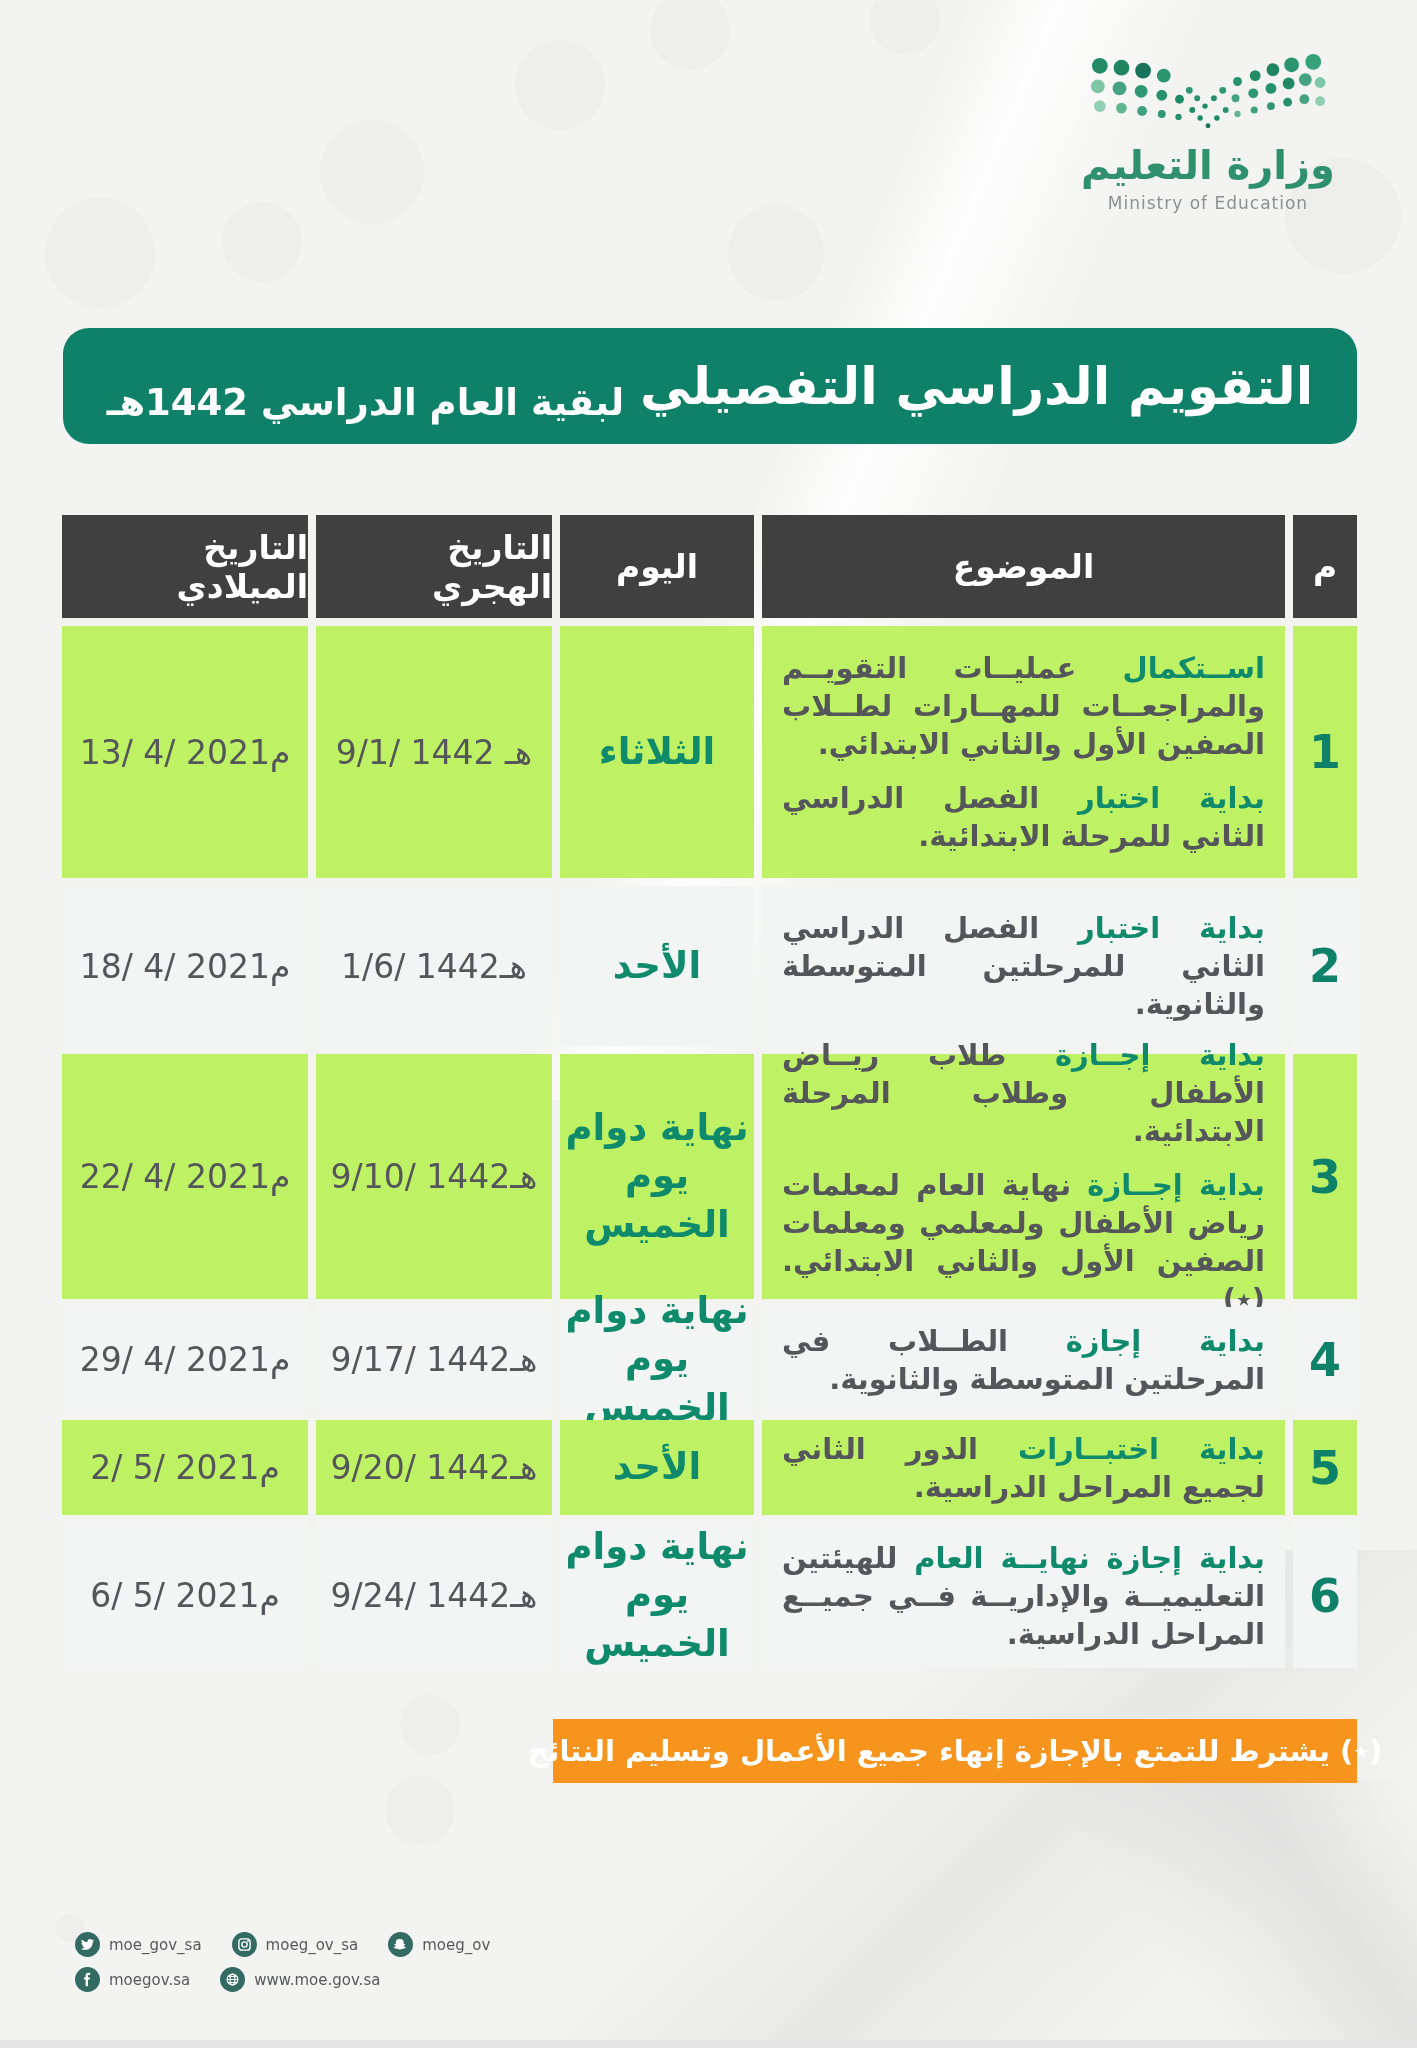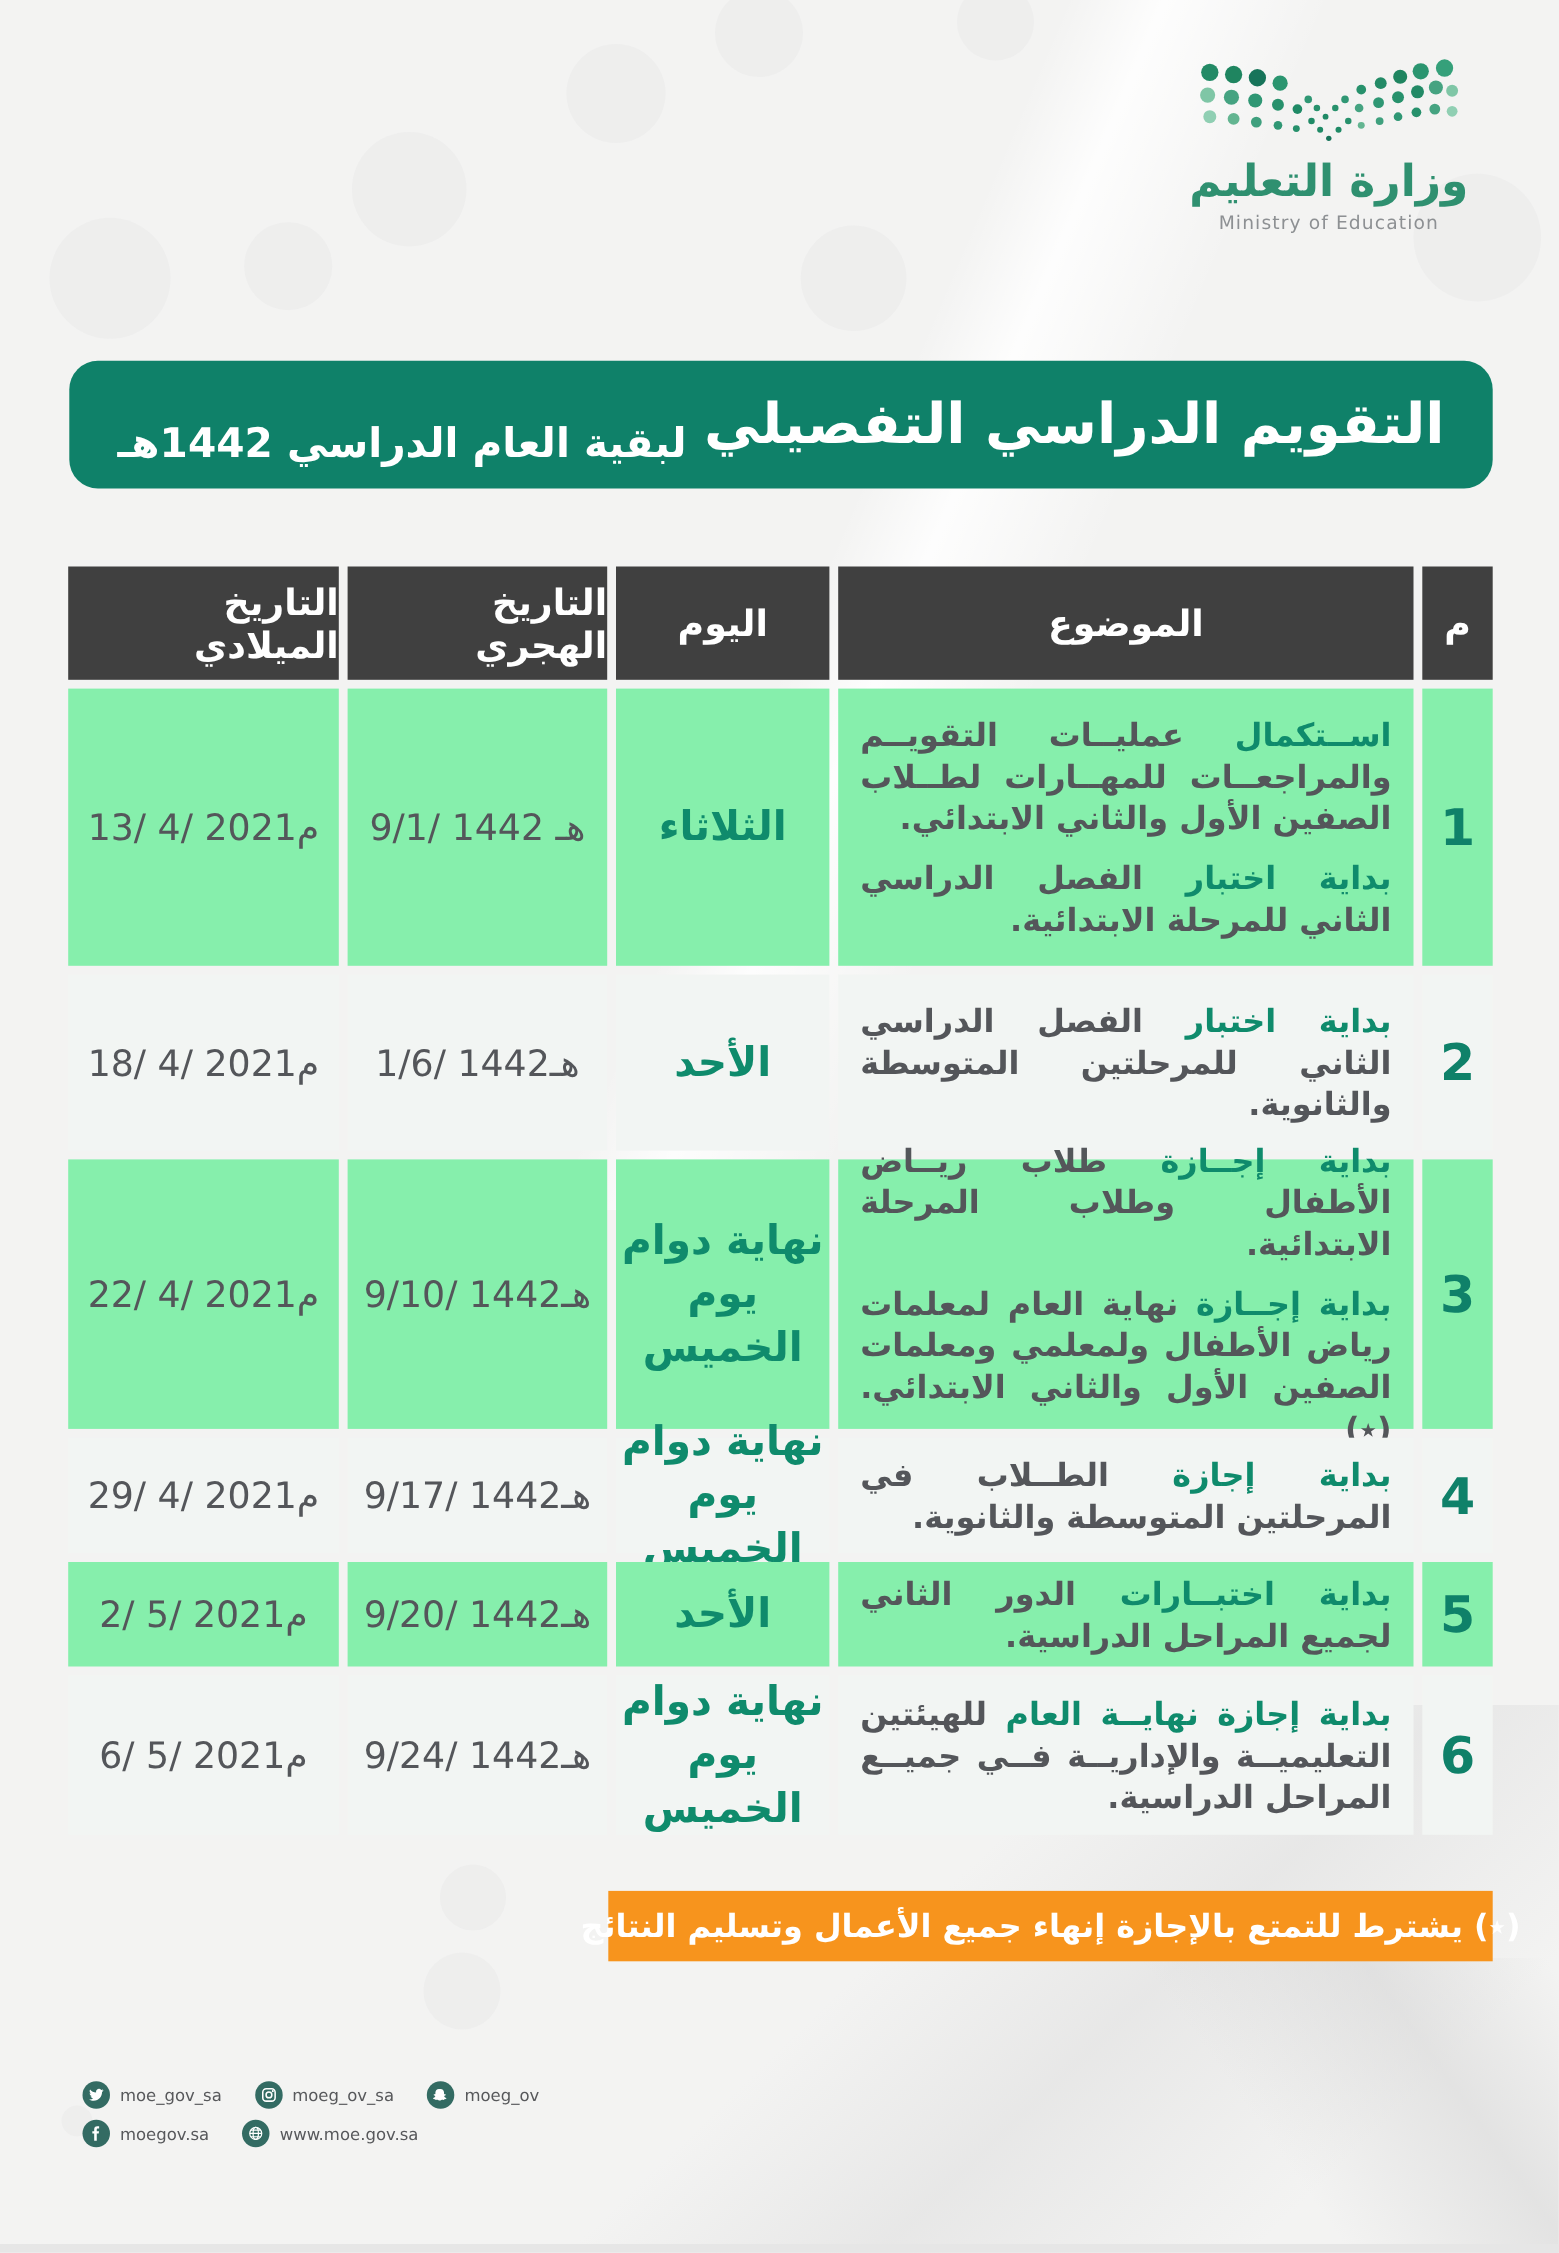--- a/index.html
+++ b/index.html
@@ -37,39 +37,39 @@
   .cal-table{
     position:absolute;left:60px;top:515px;width:1297px;z-index:2;
     display:grid;direction:rtl;
     grid-template-columns:64px 523px 194px 236px 246px;
     grid-template-rows:103px 252px 160px 245px 105px 95px 145px;
     gap:8px;
   }
   .th{background:#404040;color:#fff;display:flex;align-items:center;justify-content:center;
       font-size:33px;font-weight:bold;}
   .cell{display:flex;align-items:center;justify-content:center;}
-  .r-odd{background:#86efac;}
+  .r-odd{background:#bef264;}
   .r-even{background:#f2f5f3;}
   .num{font-size:46px;font-weight:bold;color:#0f8169;}
   .subject{flex-direction:column;justify-content:center;gap:16px;padding:8px 20px;
       font-size:29px;font-weight:bold;color:#54565a;text-align:justify;direction:rtl;}
   .subject p{margin:0;line-height:38px;width:100%;}
   .lead{color:#0f8b6c;}
   .day{font-size:37px;font-weight:bold;color:#0f8b6c;flex-direction:column;line-height:1.3;text-align:center;}
   .date{font-size:33px;font-weight:normal;color:#54565a;direction:ltr;white-space:nowrap;}
 
   
   .note{
     position:absolute;left:553px;top:1719px;width:804px;height:64px;z-index:2;
     background:#f7941d;color:#fff;display:flex;align-items:center;justify-content:center;
     font-size:29px;font-weight:bold;direction:rtl;white-space:nowrap;
   }
 
   
-  .footer{position:absolute;left:75px;top:1892px;z-index:2;}
+  .footer{position:absolute;left:75px;top:1932px;z-index:2;}
   .soc-row{display:flex;align-items:center;gap:30px;margin-bottom:10px;}
   .soc-item{display:flex;align-items:center;gap:9px;}
   .soc-badge{width:25px;height:25px;border-radius:50%;background:#336b63;display:flex;align-items:center;justify-content:center;flex:none;}
   .soc-badge svg{width:15px;height:15px;display:block;}
   .soc-handle{font-size:15px;color:#57585b;}
 </style>
 </head>
 <body>
 
 <div class="canvas">

